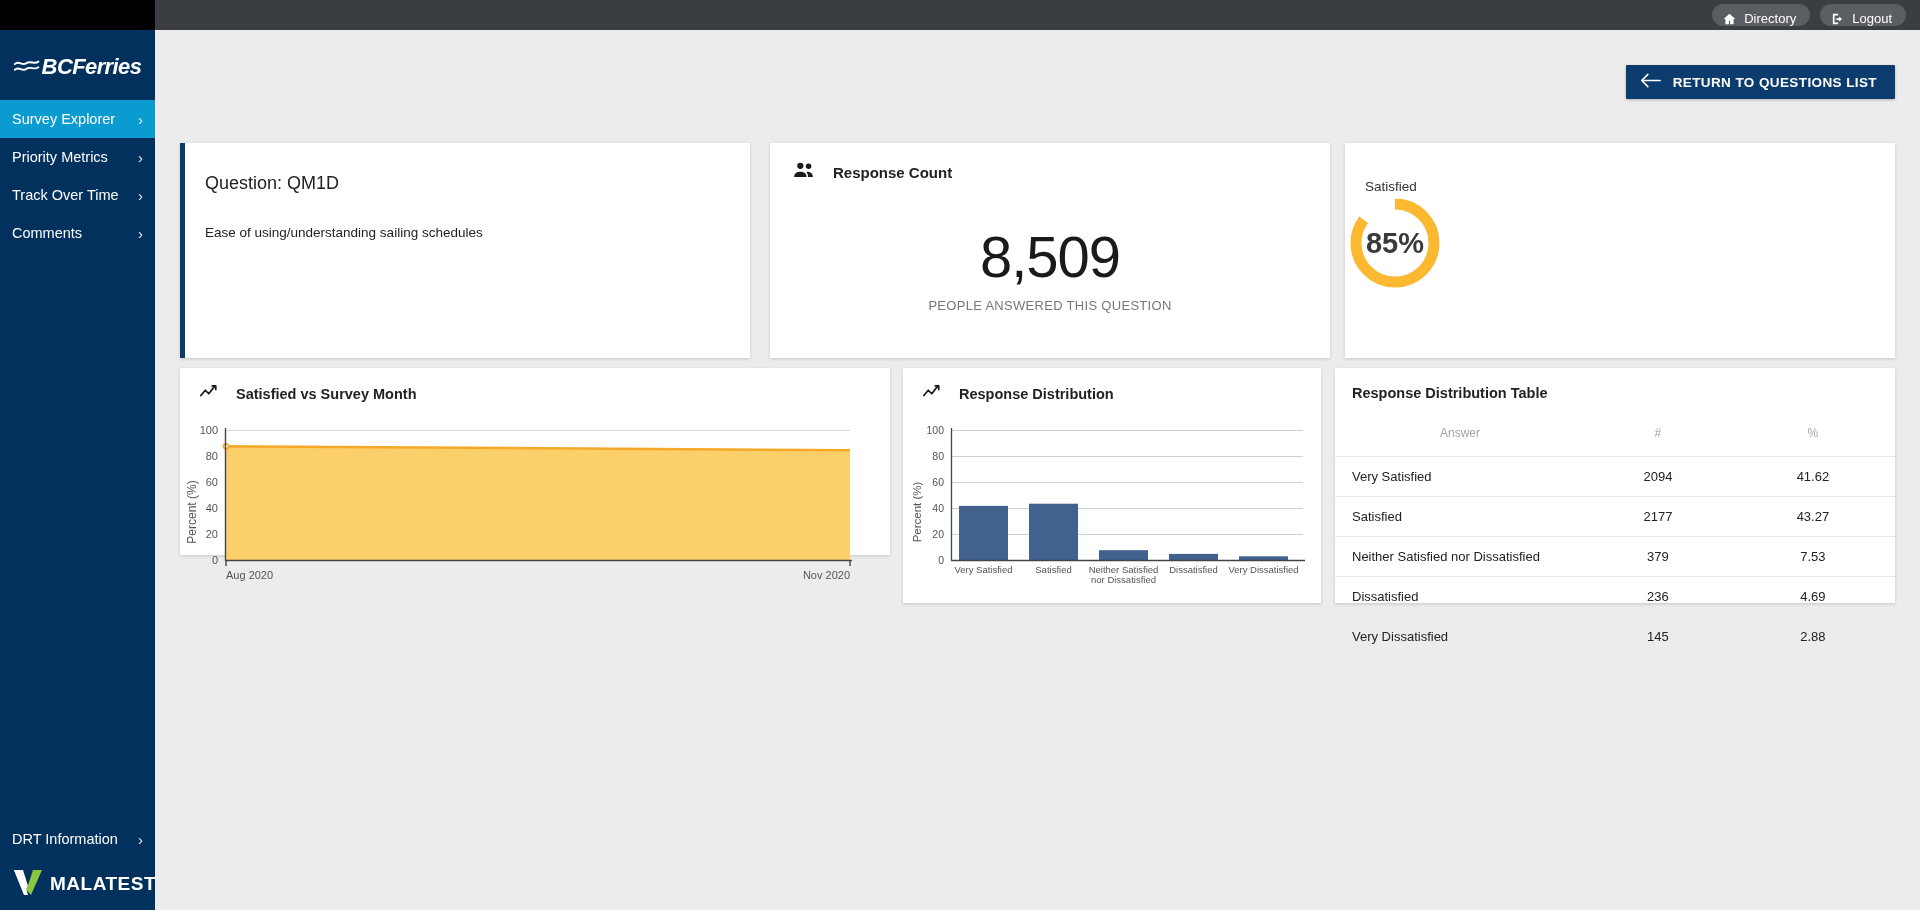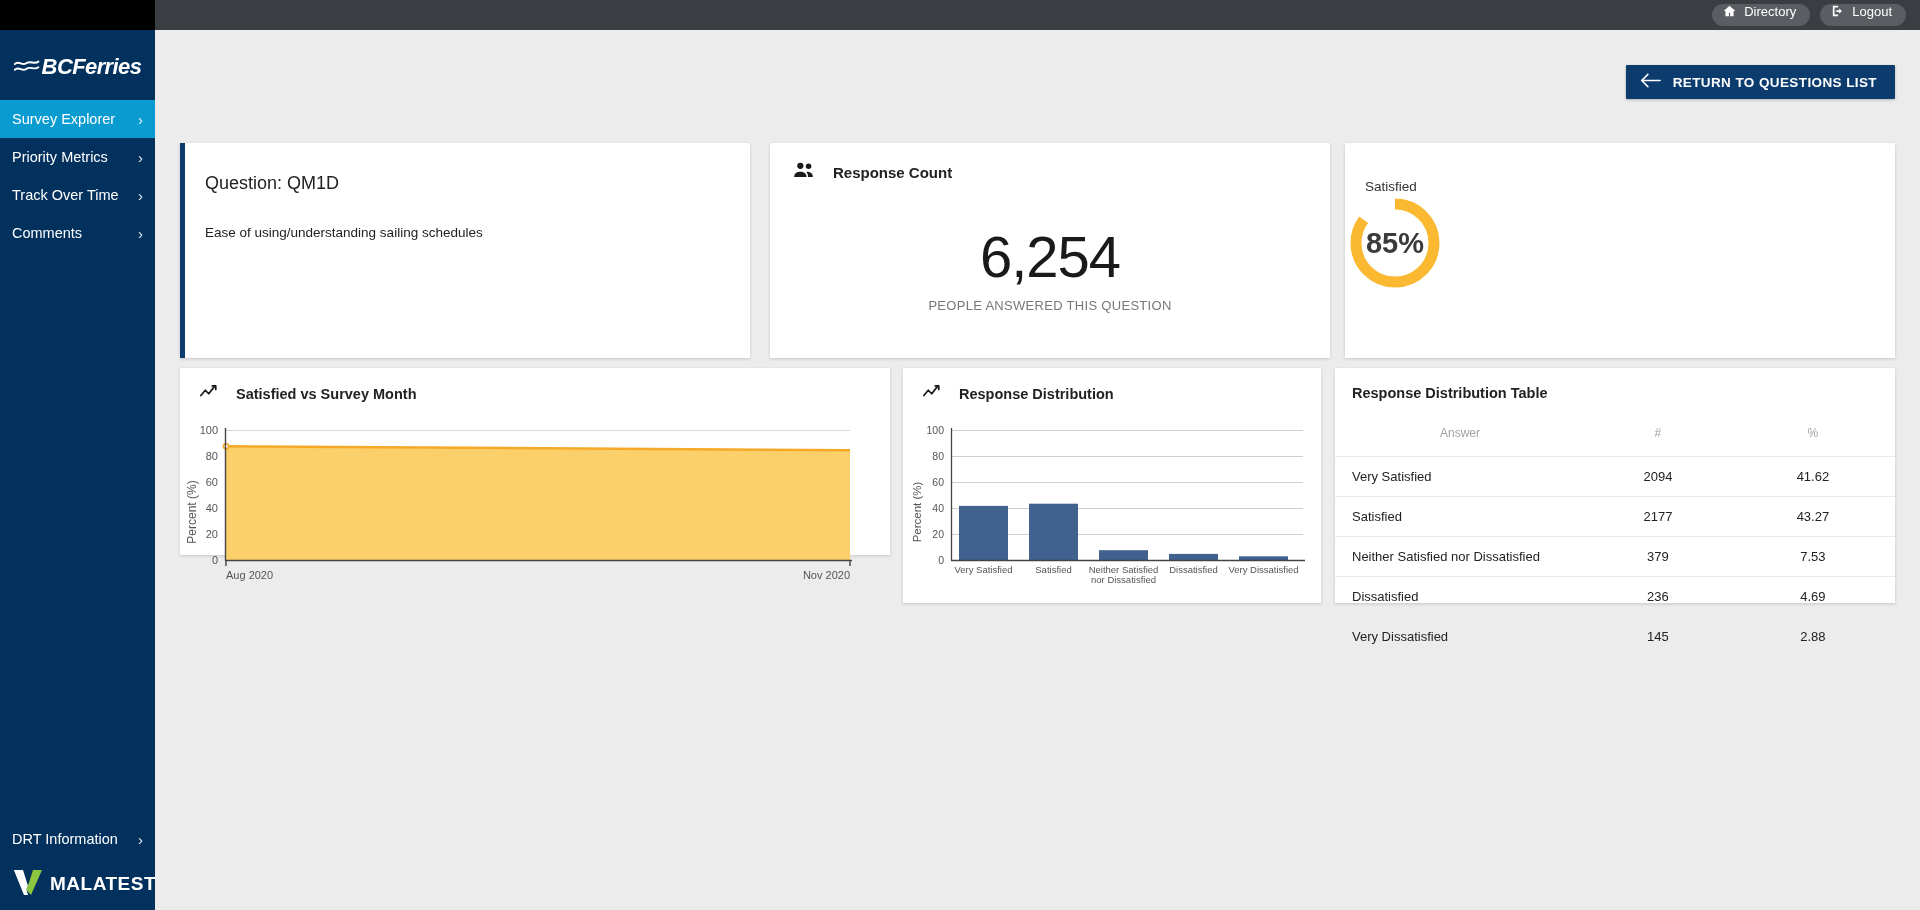--- a/index.html
+++ b/index.html
@@ -17,21 +17,21 @@
     position:absolute; top:0; left:0; width:1920px; height:30px;
     background:#3a3d42;
   }
   .topbar-left-black{
     position:absolute; top:0; left:0; width:155px; height:30px; background:#000;
   }
   .topbar-actions{
     position:absolute; right:14px; top:4px; display:flex; gap:10px;
   }
   .topbar-btn{
-    display:flex; align-items:flex-start; gap:7px;
+    display:flex; align-items:flex-end; gap:7px;
     background:#5a5d62; color:#fff;
     border-radius:11px; height:22px; padding:0 14px 0 10px;
     font-size:13px; white-space:nowrap; cursor:pointer;
   }
   .topbar-btn svg{ display:block; }
 
   
   .sidebar{
     position:absolute; top:30px; left:0; width:155px; height:880px;
     background:#03315e;
@@ -258,21 +258,21 @@
       <span>
         <svg width="22" height="18" viewBox="0 0 24 18" fill="#1b1b1b">
           <circle cx="8" cy="4.4" r="3.4"></circle>
           <circle cx="17" cy="4.8" r="3"></circle>
           <path d="M1.2 16.5c0-3.6 3-5.6 6.8-5.6s6.8 2 6.8 5.6z"></path>
           <path d="M15.2 10.9c3.4 0 6.4 1.7 6.4 5.1v.5h-5.2v-.5c0-2-.7-3.7-1.9-4.9z"></path>
         </svg>
       </span>
       <span class="rc-title">Response Count</span>
     </div>
-    <div class="rc-number">6,254</div>
+    <div class="rc-number">8,509</div>
     <div class="rc-sub">PEOPLE ANSWERED THIS QUESTION</div>
   </div>
 
   <div class="card" id="gauge-card">
     <div class="gauge-label">Satisfied</div>
     <div class="gauge-wrap">
       <div style="position:relative;width:100px;height:100px;">
         <svg width="100" height="100" viewBox="0 0 100 100">
           <circle cx="50" cy="50" r="39" fill="none" stroke="#ffffff" stroke-width="11"></circle>
           <circle id="gauge-arc" cx="50" cy="50" r="39" fill="none" stroke="#fbb931" stroke-width="11" stroke-linecap="butt" transform="rotate(-90 50 50)" stroke-dasharray="208.29 245.04"></circle>

